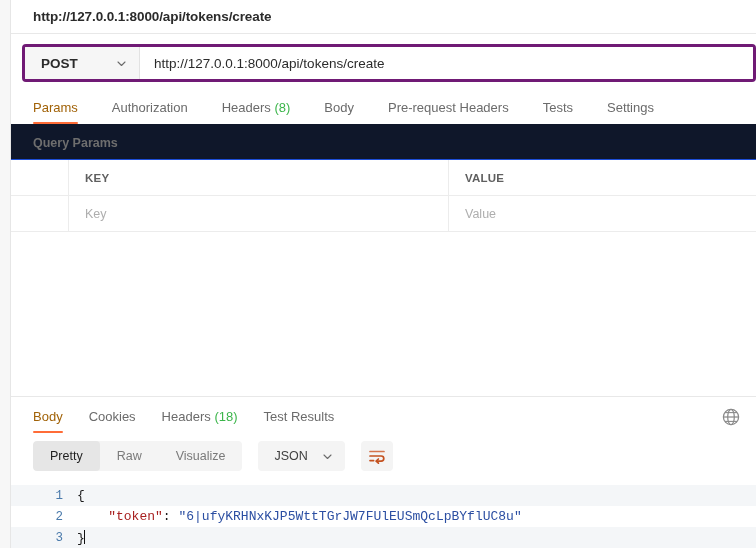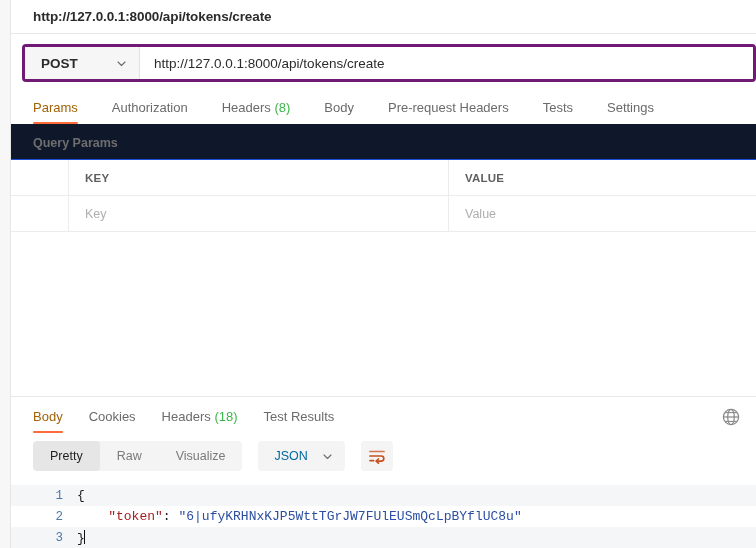--- a/index.html
+++ b/index.html
@@ -260,21 +260,21 @@
     display: flex;
     align-items: center;
     gap: 14px;
     background: #f4f4f4;
     border-radius: 4px;
     height: 30px;
     padding: 0 12px 0 16px;
     cursor: pointer;
     margin-left: 8px;
   }
-  .json-select .lbl { font-size: 12.5px; color: #0369a1; }
+  .json-select .lbl { font-size: 12.5px; color: #404040; }
   .wrap-btn {
     width: 32px;
     height: 30px;
     background: #f4f4f4;
     border-radius: 4px;
     display: flex;
     align-items: center;
     justify-content: center;
     cursor: pointer;
     margin-left: 8px;

